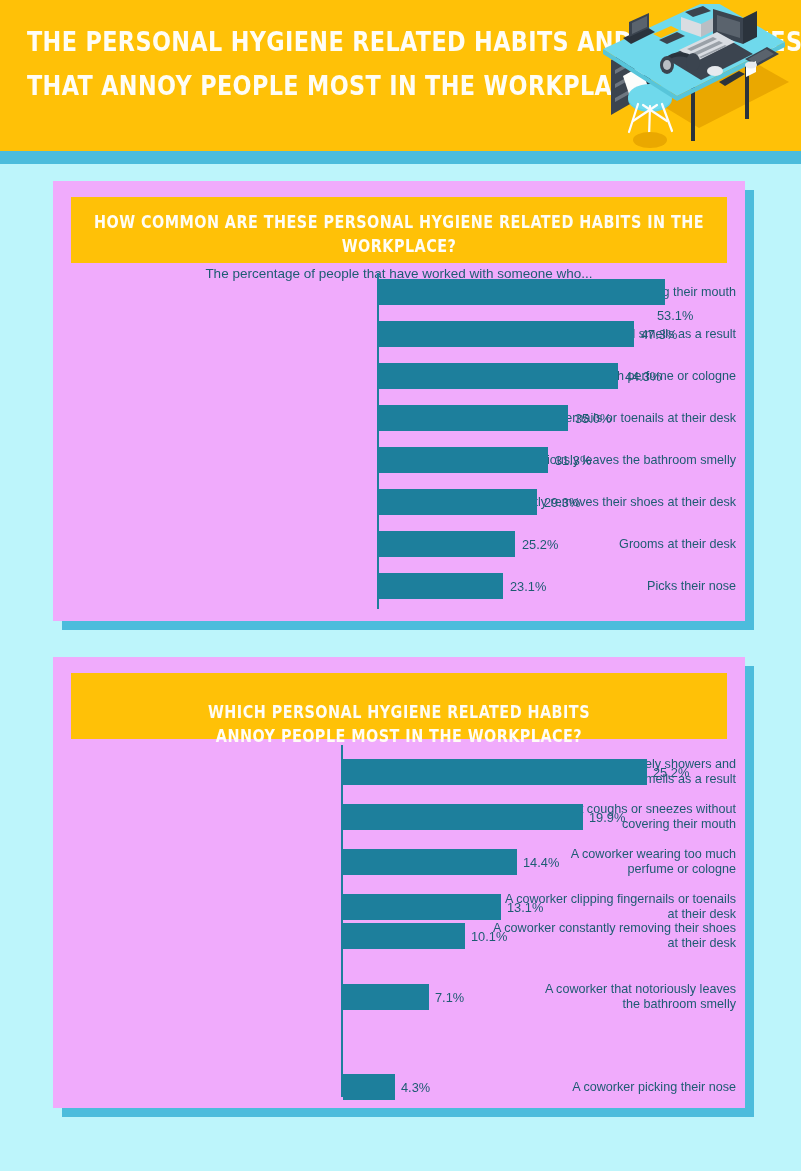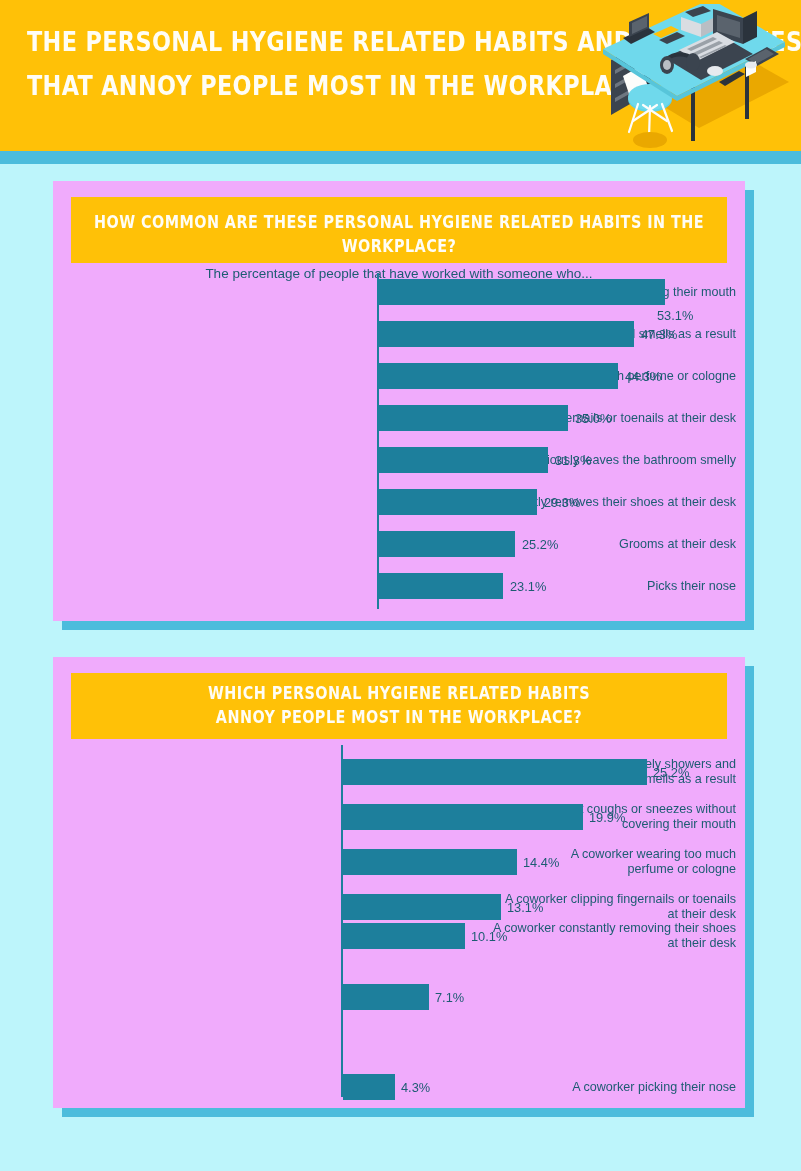--- a/index.html
+++ b/index.html
@@ -284,21 +284,21 @@
       <div class="row-label" style="width:324px;">Picks their nose</div>
       <div class="bar" style="left:326px; width:124px;"></div>
       <div class="bar-value" style="left:457px;">23.1%</div>
     </div>
   </div>
 </div>
 
 <div class="panel-shadow" style="left:62px; top:666px; width:692px; height:451px;"></div>
 <div class="panel" style="left:53px; top:657px; width:692px; height:451px;">
 
-  <div class="panel-header" style="left:18px; top:16px; width:656px; height:66px; padding-top:8px;">
+  <div class="panel-header" style="left:18px; top:16px; width:656px; height:66px; padding-top:27px;">
     <div class="panel-title">Which Personal Hygiene Related Habits</div>
     <div class="panel-title">Annoy People Most in the Workplace?</div>
   </div>
 
   <div class="chart" style="left:0px; top:88px; width:692px; height:352px;">
     <div class="axis-line" style="left:288px; height:352px;"></div>
 
     <div class="row" style="top:14px;">
       <div class="row-label" style="width:288px;">A coworker that rarely showers and
 smells as a result</div>
@@ -328,20 +328,22 @@
     </div>
 
     <div class="row" style="top:178px;">
       <div class="row-label" style="width:288px;">A coworker constantly removing their shoes
 at their desk</div>
       <div class="bar" style="left:290px; width:122px;"></div>
       <div class="bar-value" style="left:418px;">10.1%</div>
     </div>
 
     <div class="row" style="top:239px;">
+      <div class="row-label" style="width:288px;">A coworker that notoriously leaves
+the bathroom smelly</div>
       <div class="bar" style="left:290px; width:86px;"></div>
       <div class="bar-value" style="left:382px;">7.1%</div>
     </div>
 
 
     <div class="row" style="top:329px;">
       <div class="row-label" style="width:288px;">A coworker picking their nose</div>
       <div class="bar" style="left:290px; width:52px;"></div>
       <div class="bar-value" style="left:348px;">4.3%</div>
     </div>

